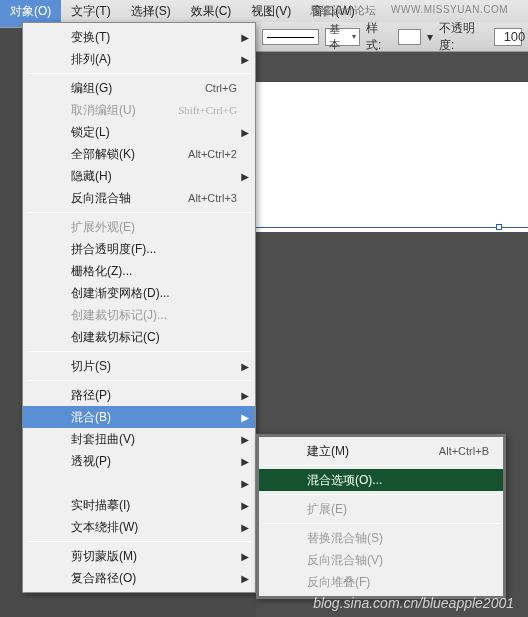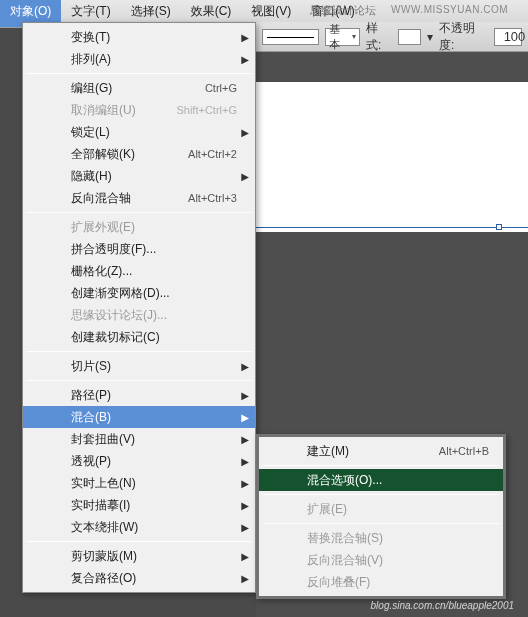--- a/index.html
+++ b/index.html
@@ -16,29 +16,29 @@
   .canvas { position:absolute; top:52px; left:256px; right:0; bottom:0; background:#4e4e4e;}
   .canvas-white { position:absolute; top:30px; left:0; right:0; height:150px; background:#fff; }
   .canvas-line { position:absolute; top:175px; left:0; right:0; height:1px; background:#2a5fa3;}
   .anchor { position:absolute; top:172px; right:26px; width:6px; height:6px; background:#fff; border:1px solid #2a5fa3;}
   .dropdown { position:absolute; top:22px; left:22px; width:234px; background:#f0f0f0; border:1px solid #8a8a8a; box-shadow:2px 2px 6px rgba(0,0,0,.35); font-size:12px; color:#222; padding:3px 0;}
   .row { display:flex; align-items:center; height:22px; padding:0 18px 0 20px; position:relative;}
   .row.disabled { color:#9a9a9a;}
   .row.hl { background:#5a8fd6; color:#fff;align-items:center;}
   .label { flex:1; white-space:nowrap;margin-left:28px;}
   .shortcut { font-size:11px; color:#555; margin-left:10px;}
-  .row.disabled .shortcut { color:#b0b0b0;}
+  .row.disabled .shortcut { color:#b0b0b0;font-family:Liberation Serif, serif;}
   .arrow { position:absolute; right:6px; font-size:10px; color:#333;}
   .row.hl .arrow{color:#fff;}
   .sep { height:1px; margin:3px 4px; background:#c8c8c8; border-bottom:1px solid #fff;}
   .submenu { position:absolute; top:434px; left:256px; width:250px; background:#f0f0f0; border:3px solid #737373; box-shadow:2px 2px 6px rgba(0,0,0,.35); font-size:12px; color:#222; padding:3px 0;}
   .submenu .row { padding:0 14px 0 20px; }
   .submenu .row.hover { background:#14532d; color:#fff;}
   .watermark1 { position:absolute; top:4px; right:20px; font-size:10px; color:rgba(60,60,60,.55); letter-spacing:.5px;}
-  .watermark2 { position:absolute; bottom:6px; right:14px; font-size:10px; color:rgba(230,230,230,.85); font-style:italic;}
+  .watermark2 { position:absolute; bottom:6px; right:14px; font-size:14px; color:rgba(230,230,230,.85); font-style:italic;}
   .header-text { position:absolute; top:3px; left:310px; font-size:11px; color:#777;}
   .opacity-field{width:28px;height:18px;background:#fff;border:1px solid #888;font-size:13px;display:flex;align-items:center;justify-content:center;padding-left:13px;}
 </style>
 </head>
 <body>
 
 <div class="menubar">
   <div class="mitem active">对象(O)</div>
   <div class="mitem">文字(T)</div>
   <div class="mitem">选择(S)</div>
@@ -110,21 +110,21 @@
     <div class="row">
       <span class="label">拼合透明度(F)...</span>
     </div>
     <div class="row">
       <span class="label">栅格化(Z)...</span>
     </div>
     <div class="row">
       <span class="label">创建渐变网格(D)...</span>
     </div>
     <div class="row disabled">
-      <span class="label">思缘设计论坛(J)...</span>
+      <span class="label">创建裁切标记(J)...</span>
     </div>
     <div class="row">
       <span class="label">创建裁切标记(C)</span>
     </div>
     <div class="sep"></div>
     <div class="row">
       <span class="label">切片(S)</span>
       <span class="arrow">▶</span>
     </div>
     <div class="sep"></div>
@@ -138,21 +138,20 @@
     </div>
     <div class="row">
       <span class="label">封套扭曲(V)</span>
       <span class="arrow">▶</span>
     </div>
     <div class="row">
       <span class="label">透视(P)</span>
       <span class="arrow">▶</span>
     </div>
     <div class="row">
-      <span class="label">实时上色(N)</span>
       <span class="arrow">▶</span>
     </div>
     <div class="row">
       <span class="label">实时描摹(I)</span>
       <span class="arrow">▶</span>
     </div>
     <div class="row">
       <span class="label">文本绕排(W)</span>
       <span class="arrow">▶</span>
     </div>

